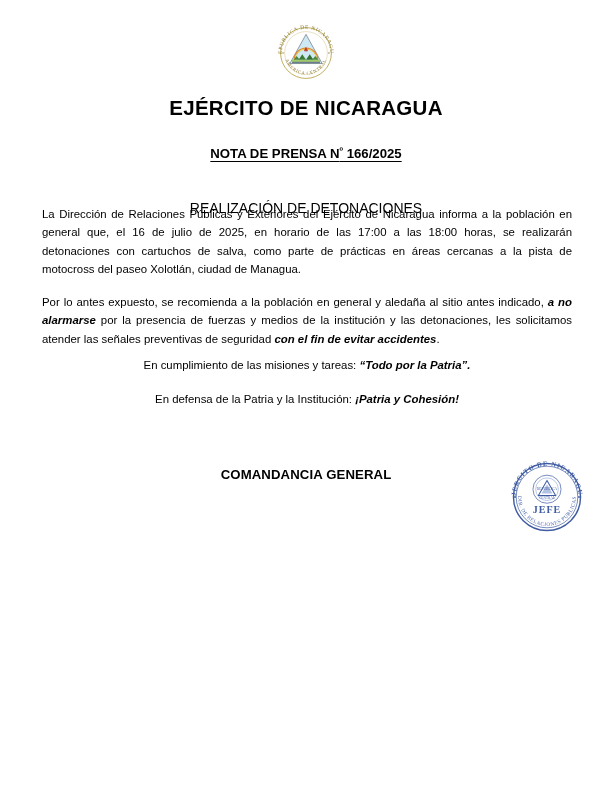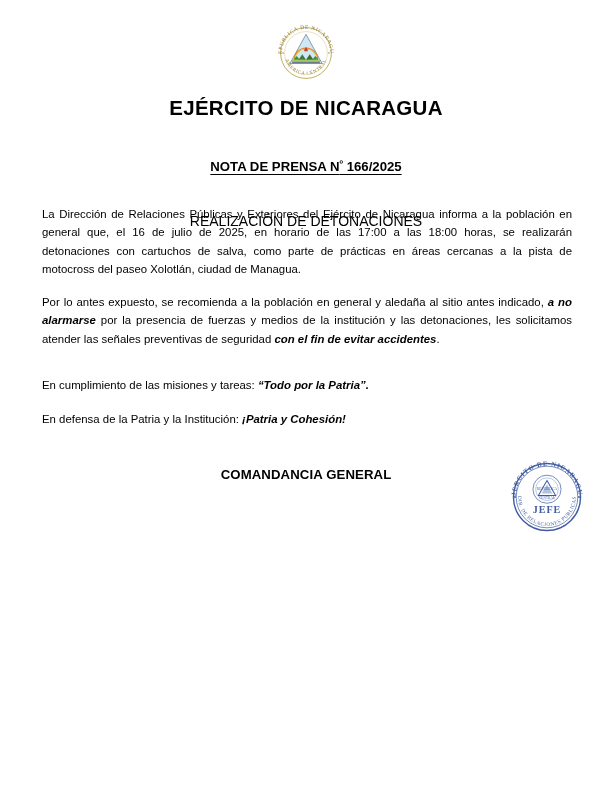--- a/index.html
+++ b/index.html
@@ -48,21 +48,21 @@
   .doc-title {
     font-size: 20.5px;
     font-weight: bold;
     letter-spacing: 0.3px;
     margin: 0;
     line-height: 1.2;
   }
   .doc-subtitle {
     font-size: 13.2px;
     font-weight: bold;
-    margin: 16px;
+    margin: 3px;
     padding-top: 21px;
     line-height: 1.2;
   }
   .doc-subtitle .ul {
     text-decoration: underline;
     text-underline-offset: 3px;
   }
   .ord { font-size: 0.72em; vertical-align: 0.42em; }
   .doc-heading {
     font-size: 14px;
@@ -78,25 +78,25 @@
     left: 42px;
     top: 205px;
     width: 530px;
   }
   .para {
     font-size: 11.4px;
     line-height: 1.62;
     text-align: justify;
     margin: 0 0 14px 0;
   }
-  .para.last-just { margin-bottom: 28px; }
+  .para.last-just { margin-bottom: 8px; }
   .para-plain {
     font-size: 11.4px;
     line-height: 1.62;
-    text-align: left;
+    text-align: center;
     margin: 0 0 15px 0;
   }
   .para-date {
     font-size: 11.4px;
     line-height: 1.62;
     text-align: left;
     margin: 8px 0 0 0;
   }
   b.bi { font-weight: bold; font-style: italic; }
 

